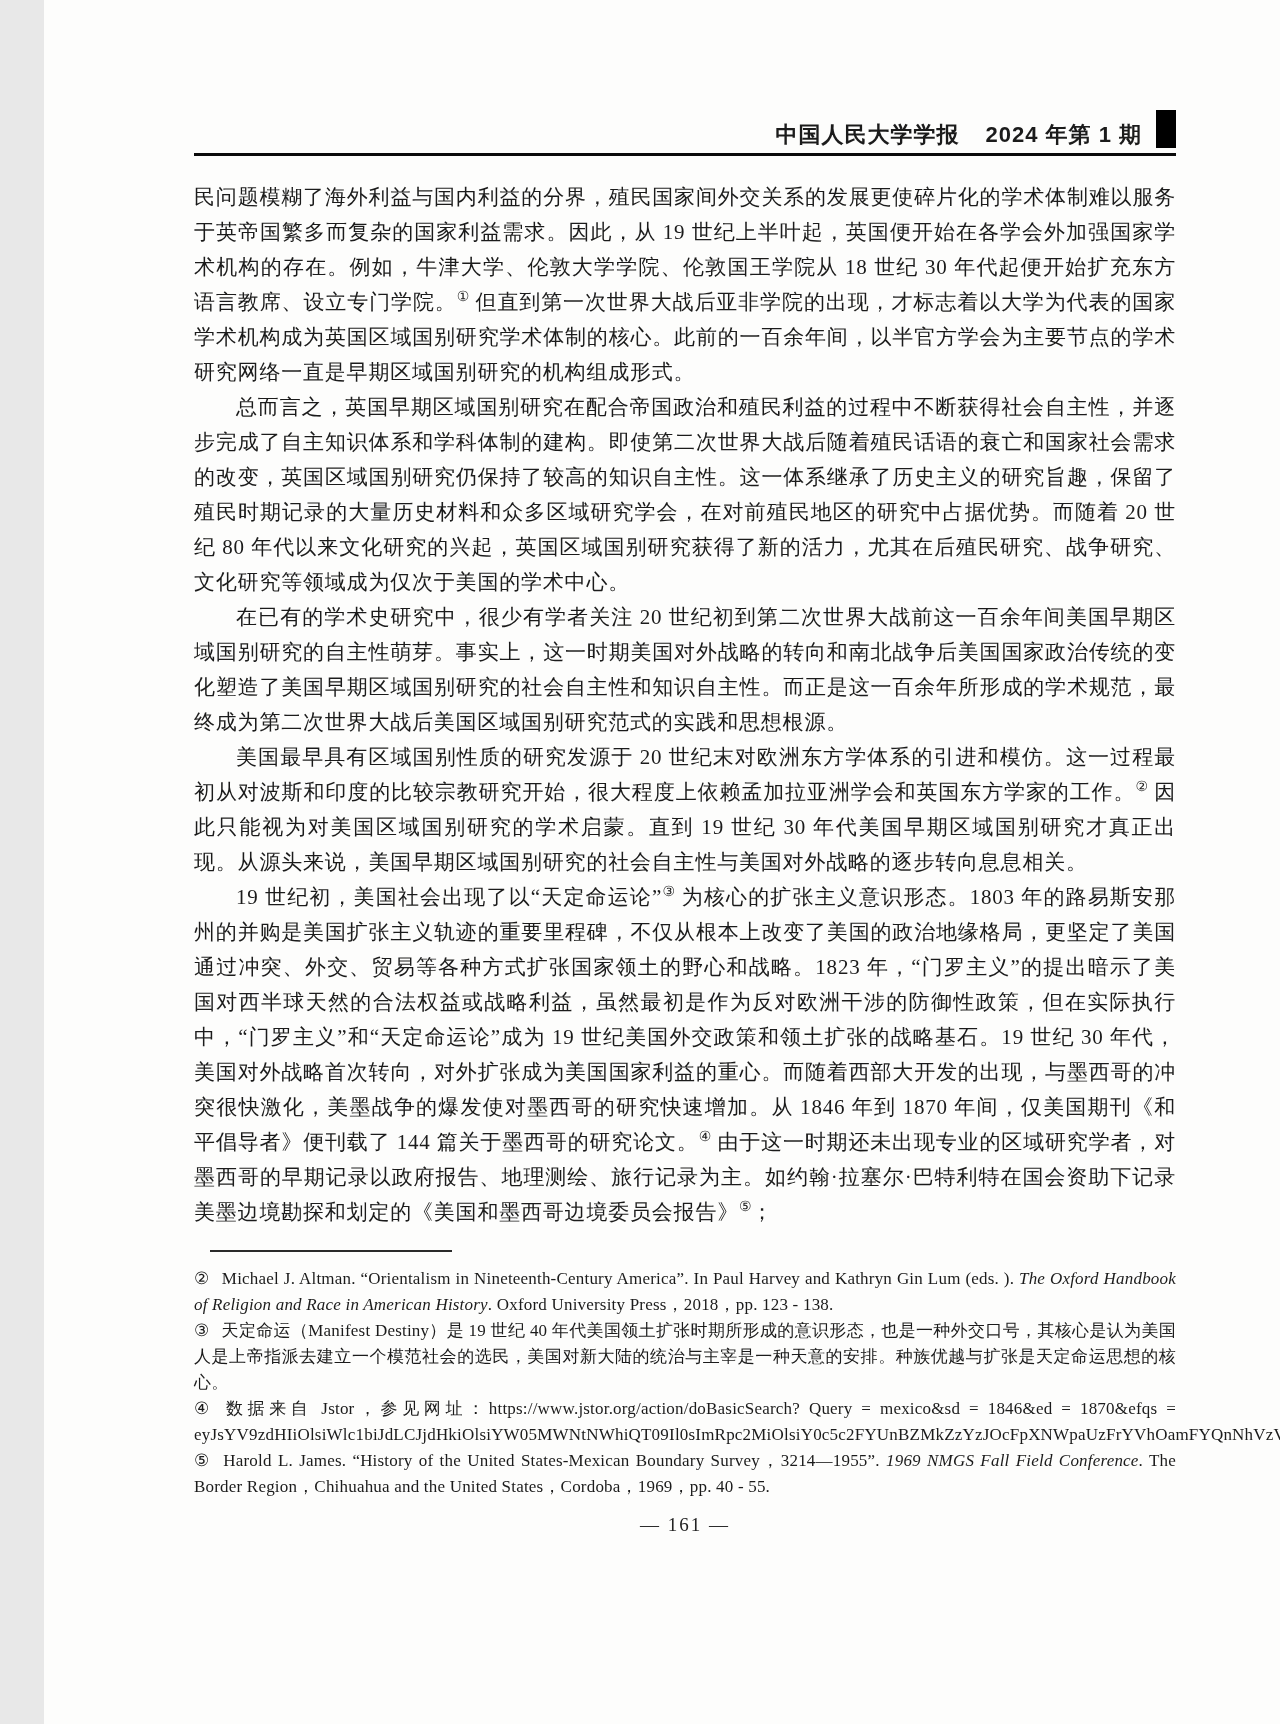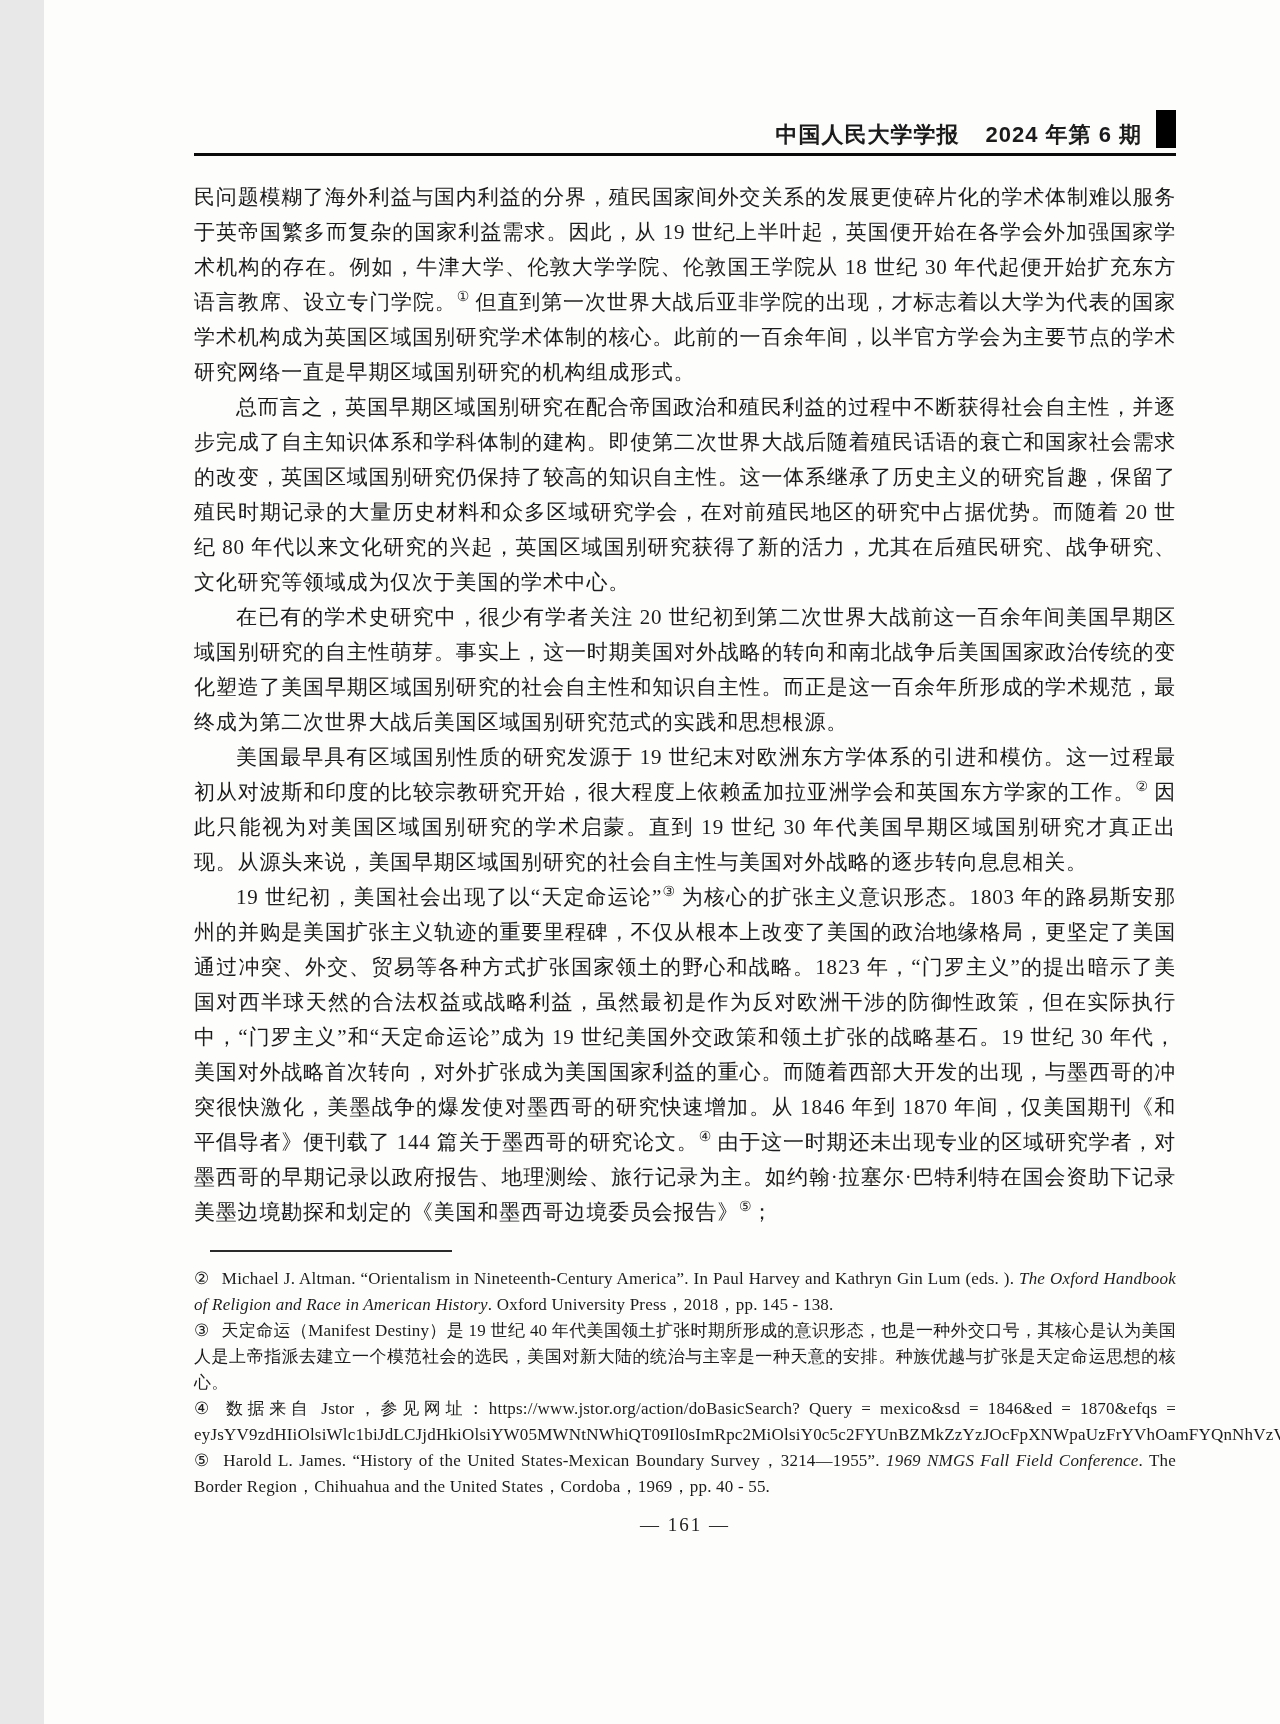--- a/index.html
+++ b/index.html
@@ -94,45 +94,45 @@
   }
 </style>
 </head>
 <body>
 
 <div class="page">
   <div class="content">
 
     <div class="running-head">
       <span class="head-text head-journal">中国人民大学学报</span>
-      <span class="head-text">2024 年第 6 期</span>
+      <span class="head-text">2024 年第 1 期</span>
       <span class="corner-block"></span>
     </div>
 
     <div class="bodytext">
 
       <p><span>民问题模糊了海外利益与国内利益的分界，殖民国家间外交关系的发展更使碎片化的学术体制难以服务于英帝国繁多而复杂的国家利益需求。因此，从 19 世纪上半叶起，英国便开始在各学会外加强国家学术机构的存在。例如，牛津大学、伦敦大学学院、伦敦国王学院从 18 世纪 30 年代起便开始扩充东方语言教席、设立专门学院。</span><sup class="fnref">①</sup><span> 但直到第一次世界大战后亚非学院的出现，才标志着以大学为代表的国家学术机构成为英国区域国别研究学术体制的核心。此前的一百余年间，以半官方学会为主要节点的学术研究网络一直是早期区域国别研究的机构组成形式。</span></p>
 
       <p class="indent"><span>总而言之，英国早期区域国别研究在配合帝国政治和殖民利益的过程中不断获得社会自主性，并逐步完成了自主知识体系和学科体制的建构。即使第二次世界大战后随着殖民话语的衰亡和国家社会需求的改变，英国区域国别研究仍保持了较高的知识自主性。这一体系继承了历史主义的研究旨趣，保留了殖民时期记录的大量历史材料和众多区域研究学会，在对前殖民地区的研究中占据优势。而随着 20 世纪 80 年代以来文化研究的兴起，英国区域国别研究获得了新的活力，尤其在后殖民研究、战争研究、文化研究等领域成为仅次于美国的学术中心。</span></p>
 
 
       <p class="indent"><span>在已有的学术史研究中，很少有学者关注 20 世纪初到第二次世界大战前这一百余年间美国早期区域国别研究的自主性萌芽。事实上，这一时期美国对外战略的转向和南北战争后美国国家政治传统的变化塑造了美国早期区域国别研究的社会自主性和知识自主性。而正是这一百余年所形成的学术规范，最终成为第二次世界大战后美国区域国别研究范式的实践和思想根源。</span></p>
 
-      <p class="indent"><span>美国最早具有区域国别性质的研究发源于 19 世纪末对欧洲东方学体系的引进和模仿。这一过程最初从对波斯和印度的比较宗教研究开始，很大程度上依赖孟加拉亚洲学会和英国东方学家的工作。</span><sup class="fnref">②</sup><span> 因此只能视为对美国区域国别研究的学术启蒙。直到 19 世纪 30 年代美国早期区域国别研究才真正出现。从源头来说，美国早期区域国别研究的社会自主性与美国对外战略的逐步转向息息相关。</span></p>
+      <p class="indent"><span>美国最早具有区域国别性质的研究发源于 20 世纪末对欧洲东方学体系的引进和模仿。这一过程最初从对波斯和印度的比较宗教研究开始，很大程度上依赖孟加拉亚洲学会和英国东方学家的工作。</span><sup class="fnref">②</sup><span> 因此只能视为对美国区域国别研究的学术启蒙。直到 19 世纪 30 年代美国早期区域国别研究才真正出现。从源头来说，美国早期区域国别研究的社会自主性与美国对外战略的逐步转向息息相关。</span></p>
 
       <p class="indent"><span>19 世纪初，美国社会出现了以“天定命运论”</span><sup class="fnref">③</sup><span> 为核心的扩张主义意识形态。1803 年的路易斯安那州的并购是美国扩张主义轨迹的重要里程碑，不仅从根本上改变了美国的政治地缘格局，更坚定了美国通过冲突、外交、贸易等各种方式扩张国家领土的野心和战略。1823 年，“门罗主义”的提出暗示了美国对西半球天然的合法权益或战略利益，虽然最初是作为反对欧洲干涉的防御性政策，但在实际执行中，“门罗主义”和“天定命运论”成为 19 世纪美国外交政策和领土扩张的战略基石。19 世纪 30 年代，美国对外战略首次转向，对外扩张成为美国国家利益的重心。而随着西部大开发的出现，与墨西哥的冲突很快激化，美墨战争的爆发使对墨西哥的研究快速增加。从 1846 年到 1870 年间，仅美国期刊《和平倡导者》便刊载了 144 篇关于墨西哥的研究论文。</span><sup class="fnref">④</sup><span> 由于这一时期还未出现专业的区域研究学者，对墨西哥的早期记录以政府报告、地理测绘、旅行记录为主。如约翰·拉塞尔·巴特利特在国会资助下记录美墨边境勘探和划定的《美国和墨西哥边境委员会报告》</span><sup class="fnref">⑤</sup><span>；</span></p>
 
     </div>
 
     <div class="footnote-area">
       <hr class="fn-separator">
       <div class="footnotes">
 
 
-        <p><span class="fn-marker">②</span><span>Michael J. Altman. “Orientalism in Nineteenth-Century America”. In Paul Harvey and Kathryn Gin Lum (eds. ). </span><span class="fn-italic">The Oxford Handbook of Religion and Race in American History</span><span>. Oxford University Press，2018，pp. 145 - 138.</span></p>
+        <p><span class="fn-marker">②</span><span>Michael J. Altman. “Orientalism in Nineteenth-Century America”. In Paul Harvey and Kathryn Gin Lum (eds. ). </span><span class="fn-italic">The Oxford Handbook of Religion and Race in American History</span><span>. Oxford University Press，2018，pp. 123 - 138.</span></p>
 
         <p><span class="fn-marker">③</span><span>天定命运（Manifest Destiny）是 19 世纪 40 年代美国领土扩张时期所形成的意识形态，也是一种外交口号，其核心是认为美国人是上帝指派去建立一个模范社会的选民，美国对新大陆的统治与主宰是一种天意的安排。种族优越与扩张是天定命运思想的核心。</span><span class="fn-italic"></span><span></span></p>
 
         <p><span class="fn-marker">④</span><span>数据来自 Jstor，参见网址：https://www.jstor.org/action/doBasicSearch? Query = mexico&amp;sd = 1846&amp;ed = 1870&amp;efqs = eyJsYV9zdHIiOlsiWlc1biJdLCJjdHkiOlsiYW05MWNtNWhiQT09Il0sImRpc2MiOlsiY0c5c2FYUnBZMkZzYzJOcFpXNWpaUzFrYVhOamFYQnNhVzVsIl19。</span><span class="fn-italic"></span><span></span></p>
 
         <p><span class="fn-marker">⑤</span><span>Harold L. James. “History of the United States-Mexican Boundary Survey，3214—1955”. </span><span class="fn-italic">1969 NMGS Fall Field Conference</span><span>. The Border Region，Chihuahua and the United States，Cordoba，1969，pp. 40 - 55.</span></p>
 
       </div>
     </div>
 

